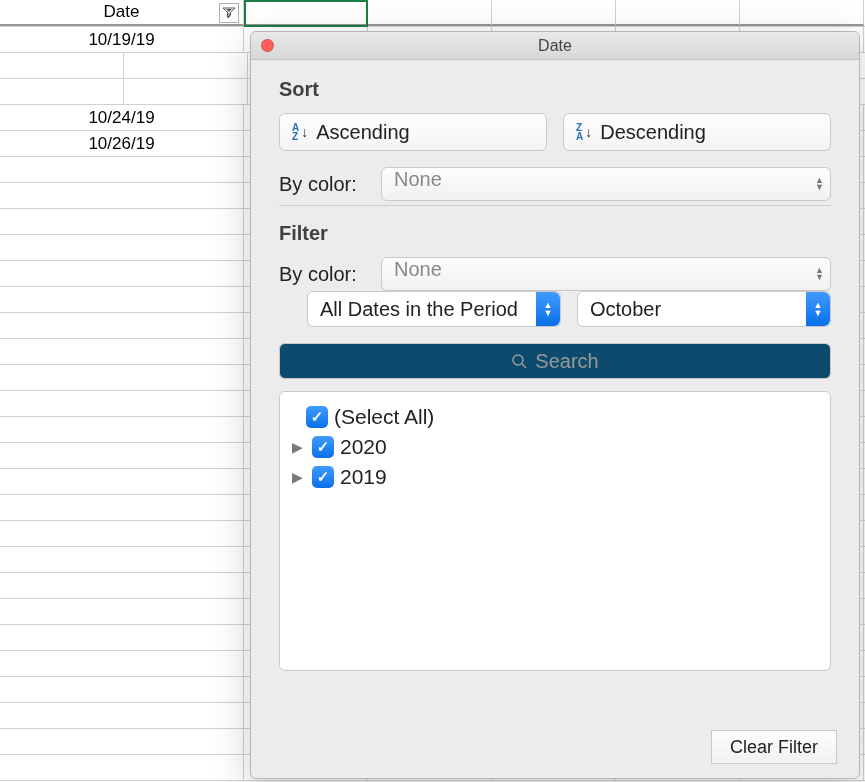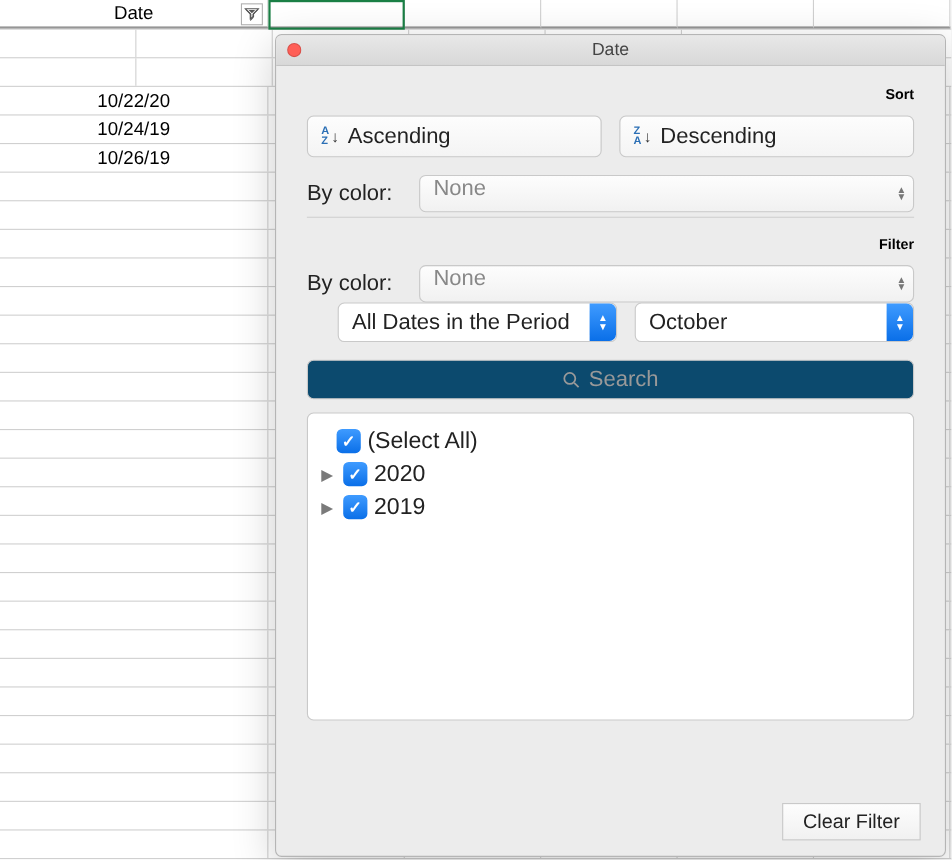--- a/index.html
+++ b/index.html
@@ -102,25 +102,24 @@
       font-size: 16px;
       color: #444;
       pointer-events: none;
     }
 
     .body {
       padding: 18px 28px 16px 28px;
     }
 
     .section-label {
-      font-size: 13px;
+      font-size: 20px;
       font-weight: 600;
-      color: #000000;
+      color: #404040;
       margin-bottom: 12px;
-      text-align: right;
     }
 
     .sort-row {
       display: flex;
       gap: 16px;
       margin-bottom: 16px;
     }
     .sort-btn {
       flex: 1;
       height: 38px;
@@ -284,35 +283,35 @@
       </span>
     </div>
     <div class="grid-cell col-b"></div>
     <div class="grid-cell col-c"></div>
     <div class="grid-cell col-d"></div>
     <div class="grid-cell col-e"></div>
     <div class="grid-cell col-f"></div>
   </div>
 
   <div class="grid-row">
-      <div class="grid-cell col-b"></div>
-      <div class="grid-cell col-c"></div>
-      <div class="grid-cell col-d"></div>
-      <div class="grid-cell col-e"></div>
-      <div class="grid-cell col-f"></div>
-    </div>
-  <div class="grid-row">
-      <div class="grid-cell col-b"></div>
-      <div class="grid-cell col-c"></div>
-      <div class="grid-cell col-d"></div>
-      <div class="grid-cell col-e"></div>
-      <div class="grid-cell col-f"></div>
-    </div>
-  <div class="grid-row">
-      <div class="grid-cell col-a">10/22/20</div>
+      <div class="grid-cell col-a">10/19/19</div>
+      <div class="grid-cell col-b"></div>
+      <div class="grid-cell col-c"></div>
+      <div class="grid-cell col-d"></div>
+      <div class="grid-cell col-e"></div>
+      <div class="grid-cell col-f"></div>
+    </div>
+  <div class="grid-row">
+      <div class="grid-cell col-b"></div>
+      <div class="grid-cell col-c"></div>
+      <div class="grid-cell col-d"></div>
+      <div class="grid-cell col-e"></div>
+      <div class="grid-cell col-f"></div>
+    </div>
+  <div class="grid-row">
       <div class="grid-cell col-b"></div>
       <div class="grid-cell col-c"></div>
       <div class="grid-cell col-d"></div>
       <div class="grid-cell col-e"></div>
       <div class="grid-cell col-f"></div>
     </div>
   <div class="grid-row">
       <div class="grid-cell col-a">10/24/19</div>
       <div class="grid-cell col-b"></div>
       <div class="grid-cell col-c"></div>

